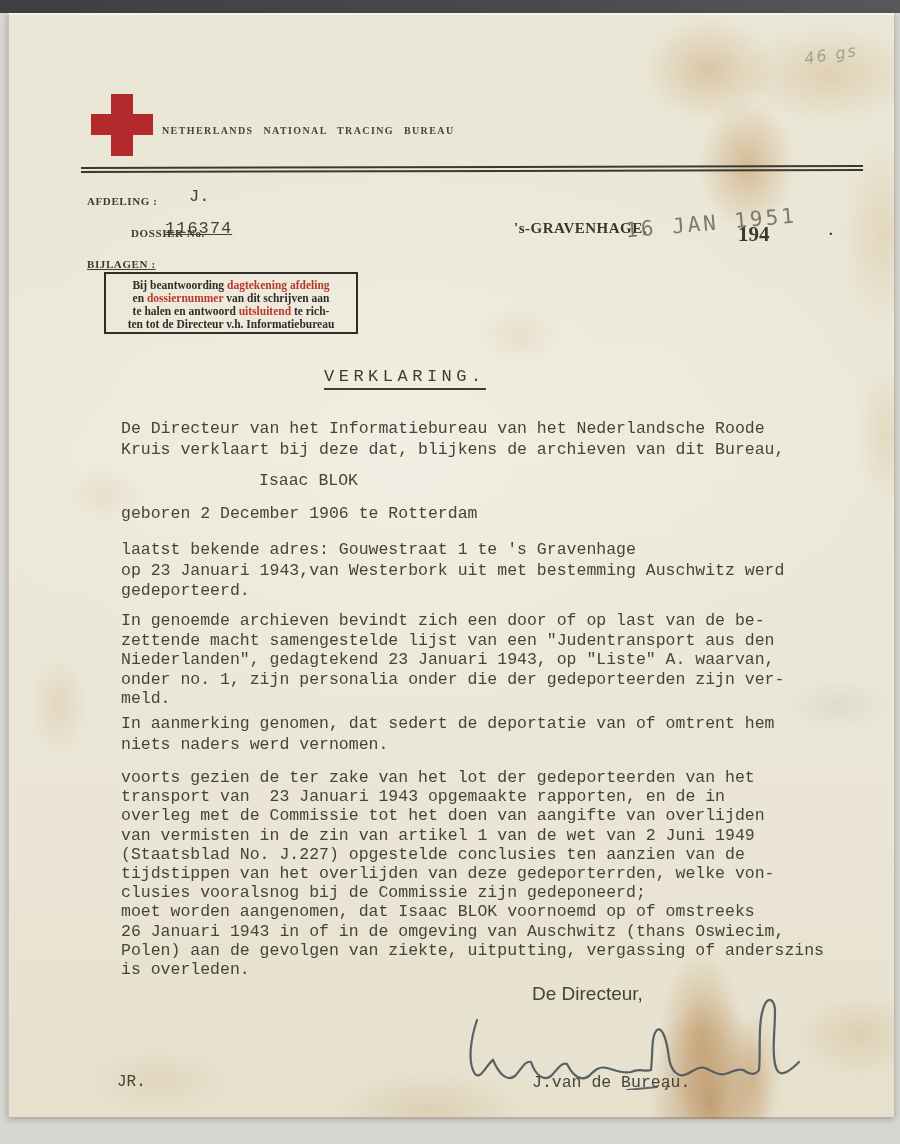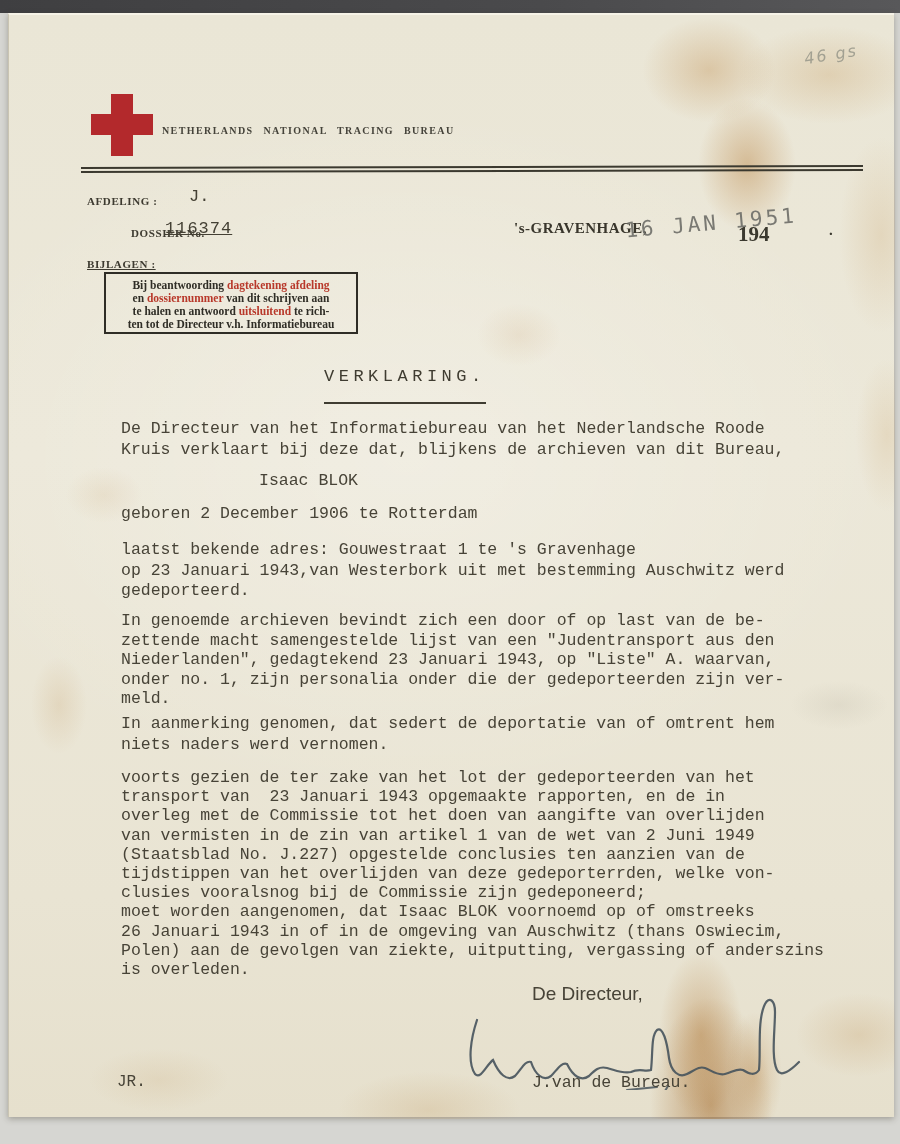--- a/index.html
+++ b/index.html
@@ -96,21 +96,21 @@
     font-size: 11.5px; line-height: 13px; font-weight: bold; color: #2f2d26;
     text-align: center;
     margin-left: 17px;
   }
   .note-box .red { color: #b8382a; }
   
   .title {
     position: absolute; left: 315px; top: 352px;
     font-family: "Liberation Mono", monospace;
     font-size: 17px; letter-spacing: 4.5px; color: #3f3c31;
-    border-bottom: 2px solid #3f3c31; padding-bottom: 16px;
+    border-bottom: 2px solid #3f3c31; padding-bottom: 2px;
   }
   .para {
     position: absolute; left: 112px; width: 786px;
     font-family: "Liberation Mono", monospace;
     font-size: 16.5px; color: #474337;
     white-space: pre-wrap;
   }
   .p-intro        { top: 403px; line-height: 21px; }
   .p-name         { top: 456px; left: 250px; }
   .p-born         { top: 489px; }

